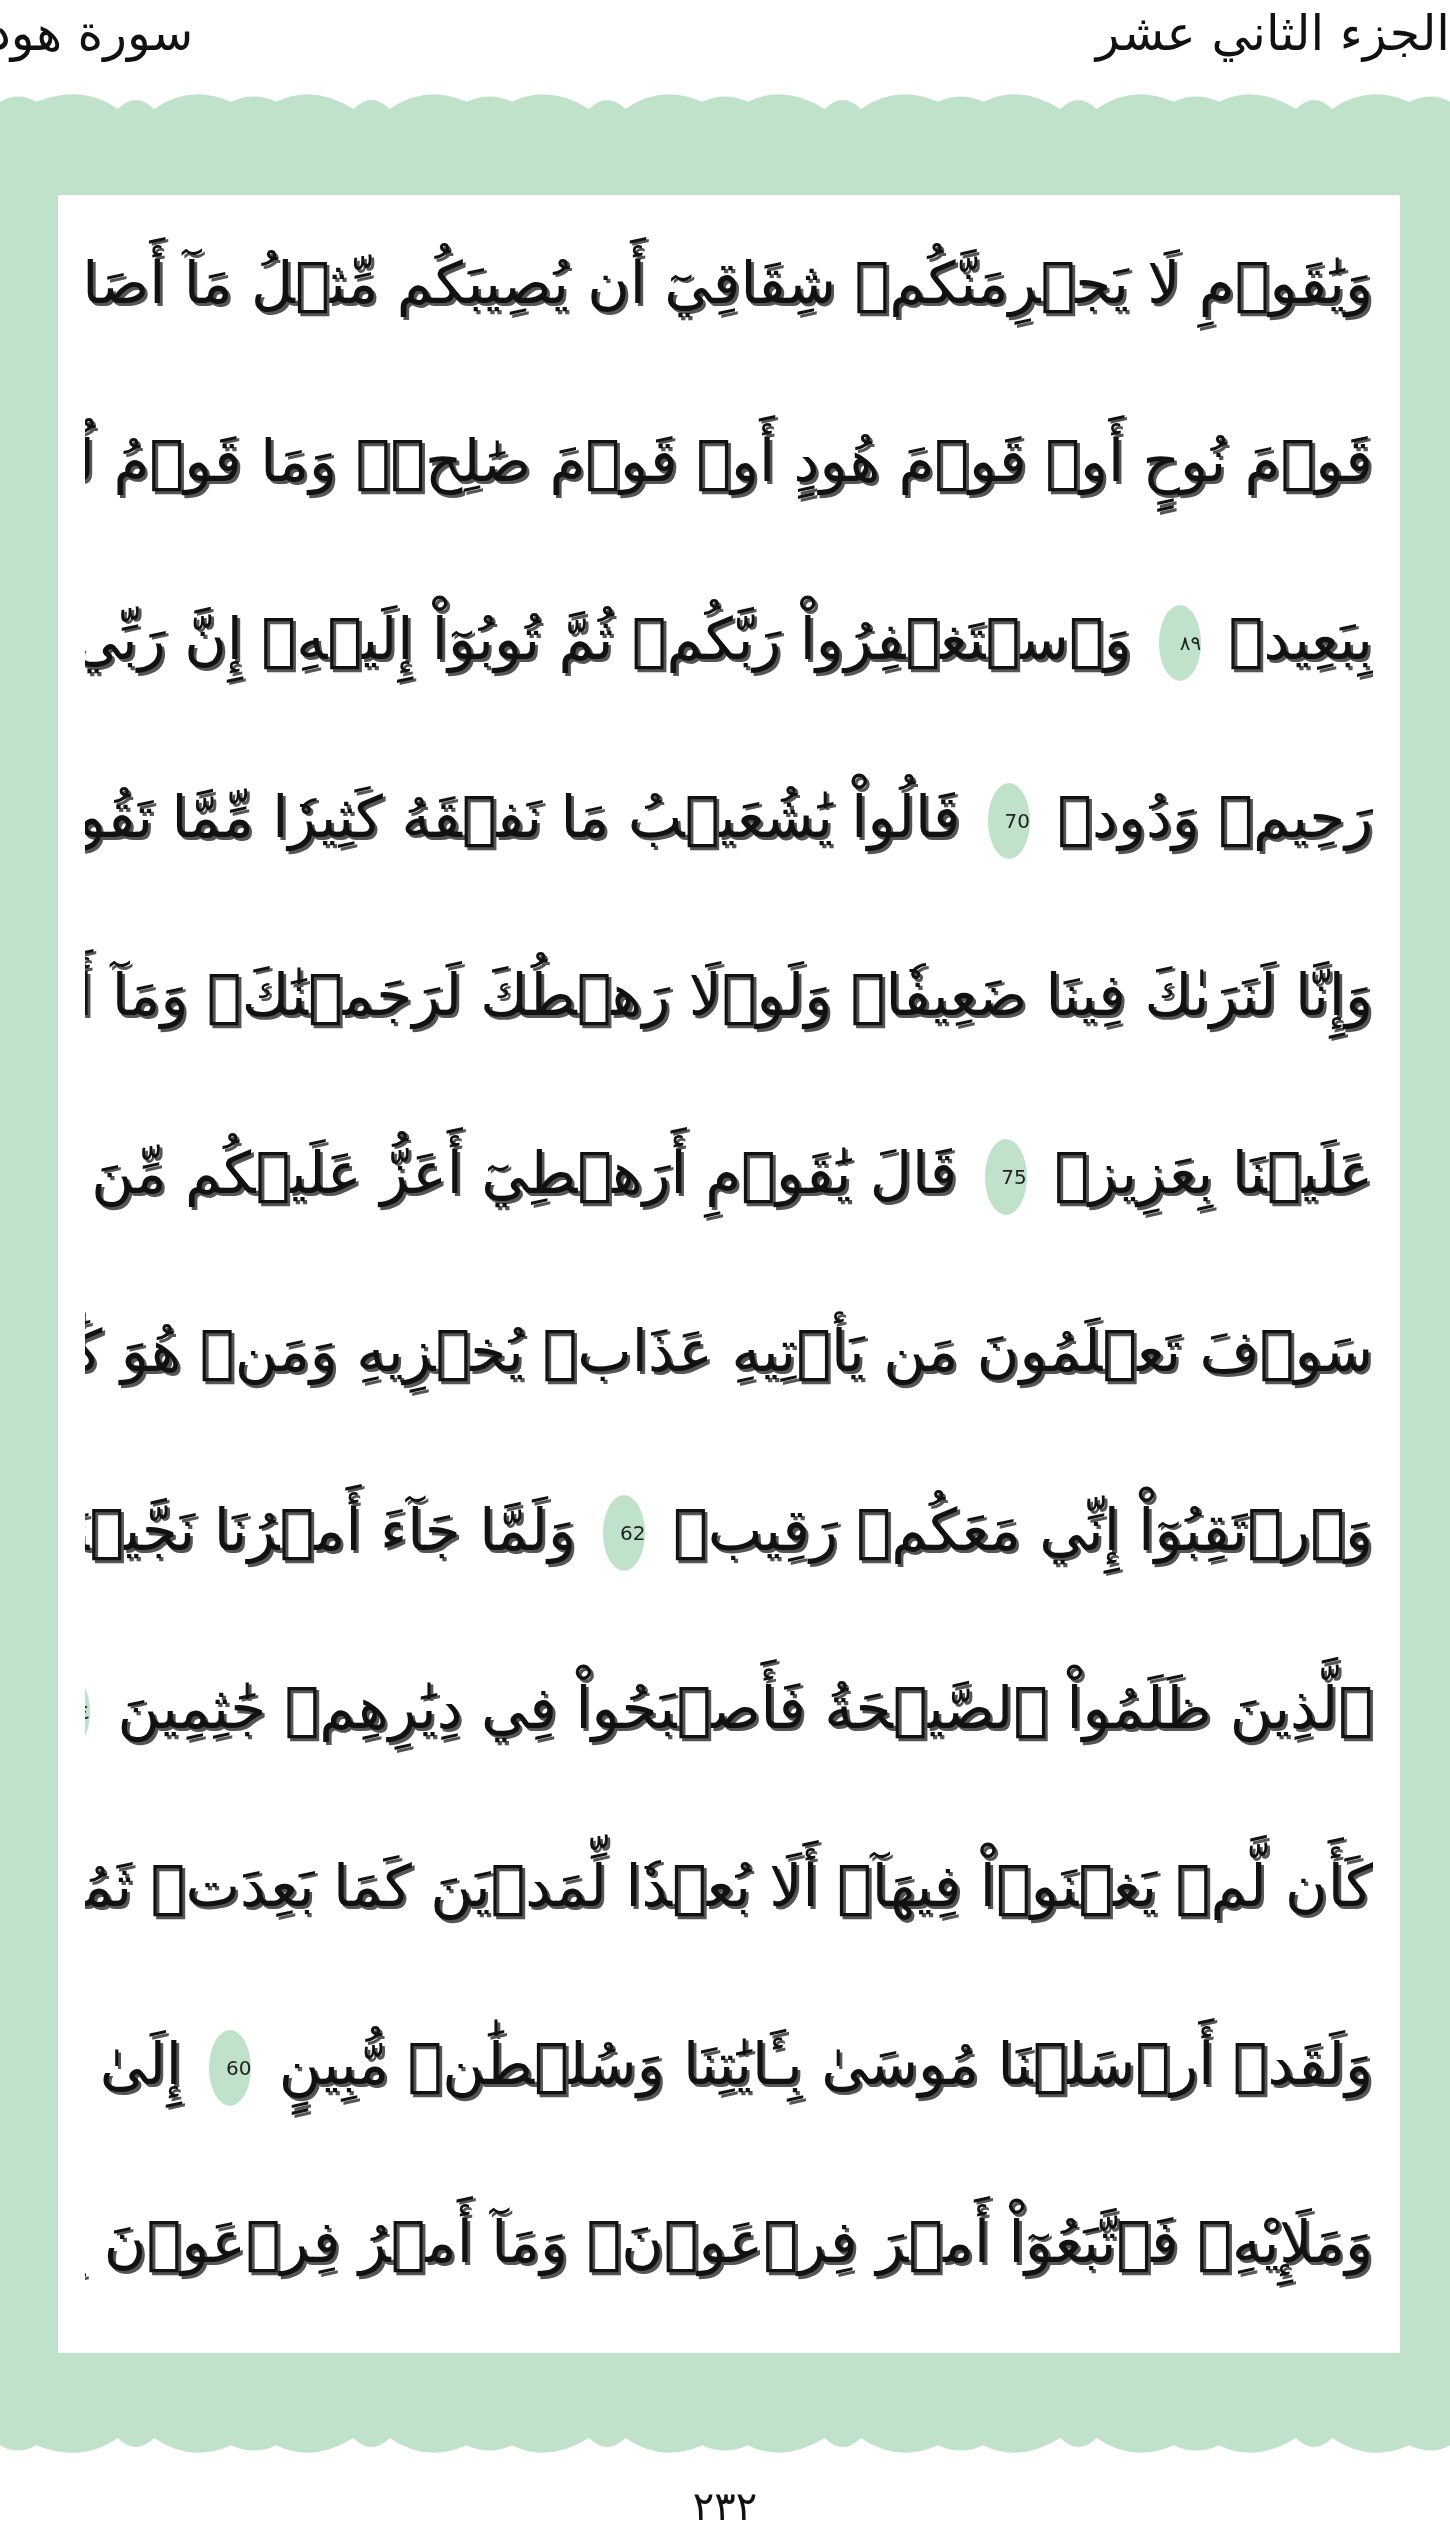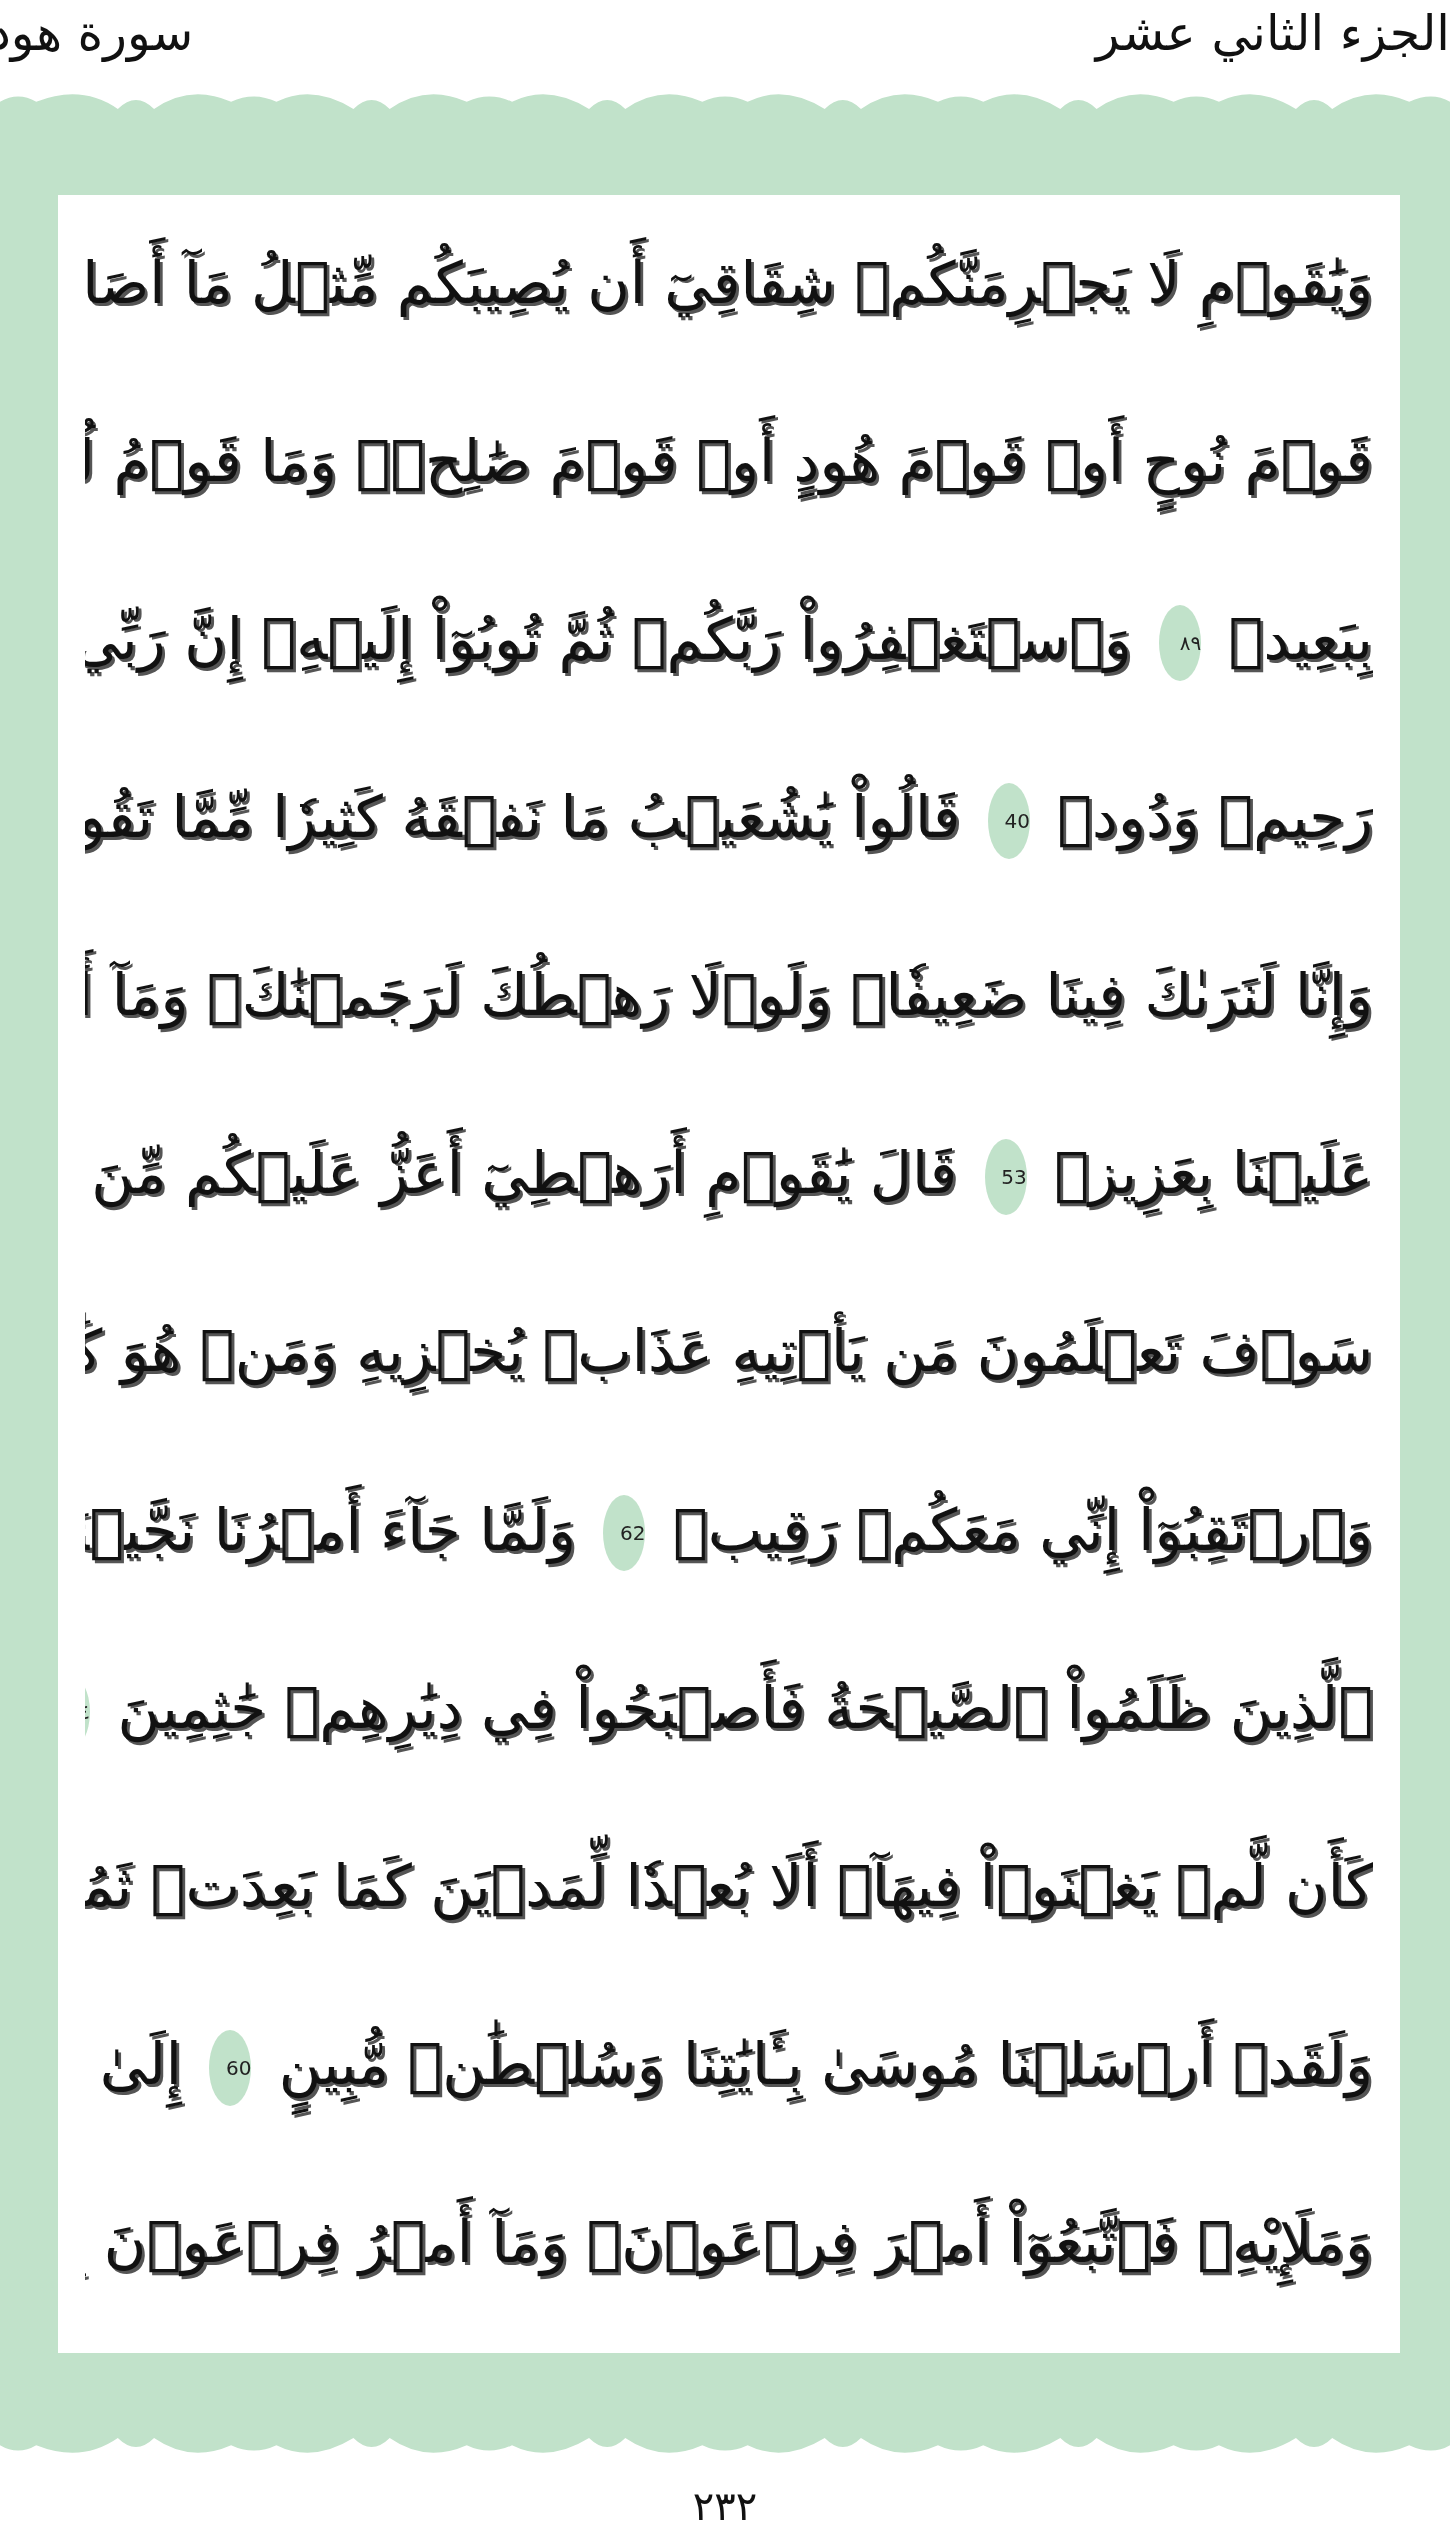--- a/index.html
+++ b/index.html
@@ -42,23 +42,23 @@
   <svg class="scallop-bottom" viewBox="0 0 1600 40" preserveAspectRatio="none">
     <path fill="#c1e2ca" d="M0 0 L0 28 Q20 40 40 28 Q90 48 130 20 Q150 40 170 20 Q210 48 255 28 Q280 40 305 28 Q345 48 390 20 Q410 40 430 20 Q470 48 515 28 Q540 40 565 28 Q605 48 650 20 Q670 40 690 20 Q730 48 775 28 Q800 40 825 28 Q865 48 910 20 Q930 40 950 20 Q990 48 1035 28 Q1060 40 1085 28 Q1125 48 1170 20 Q1190 40 1210 20 Q1250 48 1295 28 Q1320 40 1345 28 Q1385 48 1430 20 Q1450 40 1470 20 Q1510 48 1555 28 Q1580 40 1600 28 L1600 0 Z"></path>
   </svg>
 </div>
 
 <div class="panel">
   <div class="lines">
     <div class="line"><span>وَيَٰقَوۡمِ لَا يَجۡرِمَنَّكُمۡ شِقَاقِيٓ أَن يُصِيبَكُم مِّثۡلُ مَآ أَصَابَ</span></div>
     <div class="line"><span>قَوۡمَ نُوحٍ أَوۡ قَوۡمَ هُودٍ أَوۡ قَوۡمَ صَٰلِحٖۚ وَمَا قَوۡمُ لُوطٖ مِّنكُم</span></div>
     <div class="line"><span>بِبَعِيدٖ</span> <span class="ayah">٨٩</span> <span>وَٱسۡتَغۡفِرُواْ رَبَّكُمۡ ثُمَّ تُوبُوٓاْ إِلَيۡهِۚ إِنَّ رَبِّي</span></div>
-    <div class="line"><span>رَحِيمٞ وَدُودٞ</span> <span class="ayah">40</span> <span>قَالُواْ يَٰشُعَيۡبُ مَا نَفۡقَهُ كَثِيرٗا مِّمَّا تَقُولُ</span></div>
+    <div class="line"><span>رَحِيمٞ وَدُودٞ</span> <span class="ayah">70</span> <span>قَالُواْ يَٰشُعَيۡبُ مَا نَفۡقَهُ كَثِيرٗا مِّمَّا تَقُولُ</span></div>
     <div class="line"><span>وَإِنَّا لَنَرَىٰكَ فِينَا ضَعِيفٗاۖ وَلَوۡلَا رَهۡطُكَ لَرَجَمۡنَٰكَۖ وَمَآ أَنتَ</span></div>
-    <div class="line"><span>عَلَيۡنَا بِعَزِيزٖ</span> <span class="ayah">53</span> <span>قَالَ يَٰقَوۡمِ أَرَهۡطِيٓ أَعَزُّ عَلَيۡكُم مِّنَ ٱللَّهِ</span></div>
+    <div class="line"><span>عَلَيۡنَا بِعَزِيزٖ</span> <span class="ayah">75</span> <span>قَالَ يَٰقَوۡمِ أَرَهۡطِيٓ أَعَزُّ عَلَيۡكُم مِّنَ ٱللَّهِ</span></div>
     <div class="line"><span>سَوۡفَ تَعۡلَمُونَ مَن يَأۡتِيهِ عَذَابٞ يُخۡزِيهِ وَمَنۡ هُوَ كَٰذِبٞۖ</span></div>
     <div class="line"><span>وَٱرۡتَقِبُوٓاْ إِنِّي مَعَكُمۡ رَقِيبٞ</span> <span class="ayah">62</span> <span>وَلَمَّا جَآءَ أَمۡرُنَا نَجَّيۡنَا</span></div>
     <div class="line"><span>ٱلَّذِينَ ظَلَمُواْ ٱلصَّيۡحَةُ فَأَصۡبَحُواْ فِي دِيَٰرِهِمۡ جَٰثِمِينَ</span> <span class="ayah">٩٤</span></div>
     <div class="line"><span>كَأَن لَّمۡ يَغۡنَوۡاْ فِيهَآۗ أَلَا بُعۡدٗا لِّمَدۡيَنَ كَمَا بَعِدَتۡ ثَمُودُ</span> </div>
     <div class="line"><span>وَلَقَدۡ أَرۡسَلۡنَا مُوسَىٰ بِـَٔايَٰتِنَا وَسُلۡطَٰنٖ مُّبِينٍ</span> <span class="ayah">60</span> <span>إِلَىٰ فِرۡعَوۡنَ</span></div>
     <div class="line"><span>وَمَلَإِيْهِۦ فَٱتَّبَعُوٓاْ أَمۡرَ فِرۡعَوۡنَۖ وَمَآ أَمۡرُ فِرۡعَوۡنَ بِرَشِيدٖ</span> </div>
   </div>
 </div>
 
 <div class="page-number">٢٣٢</div>

